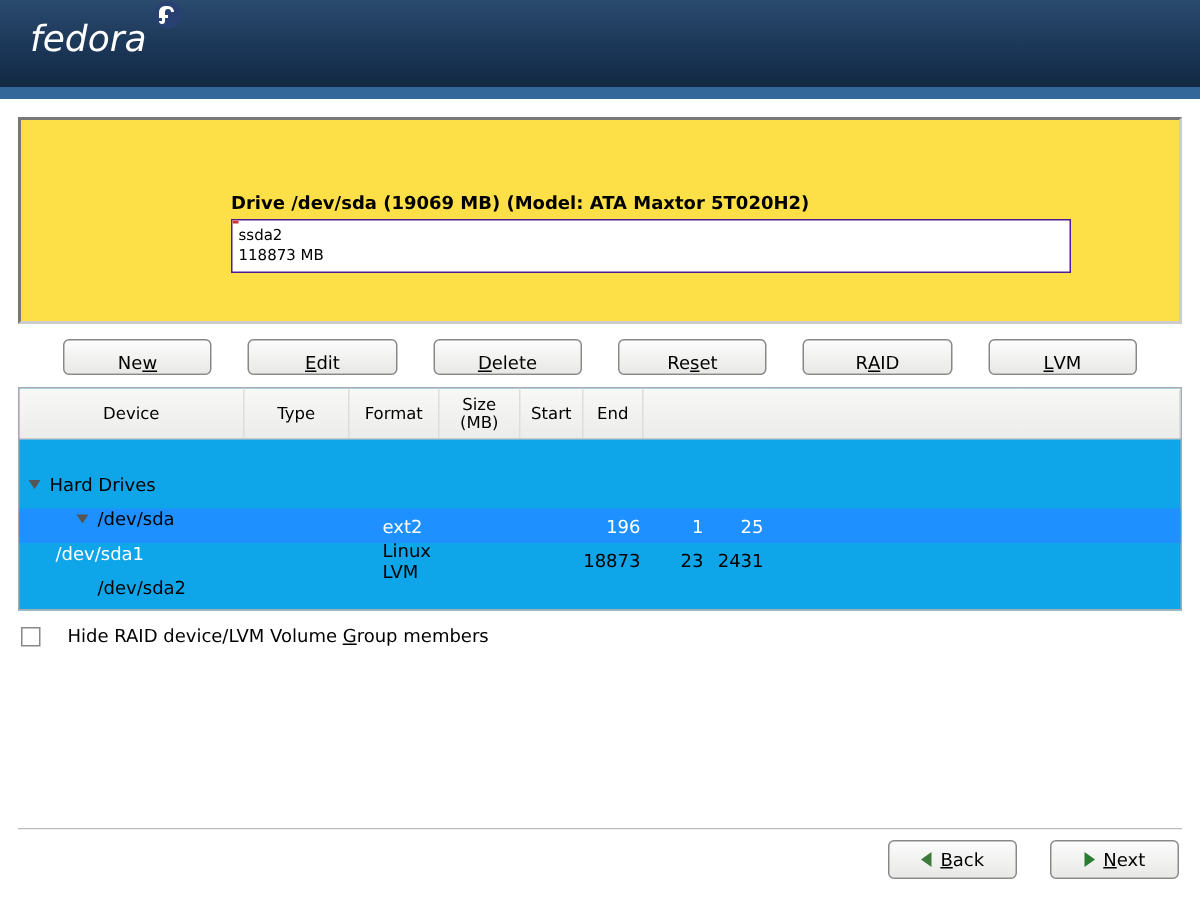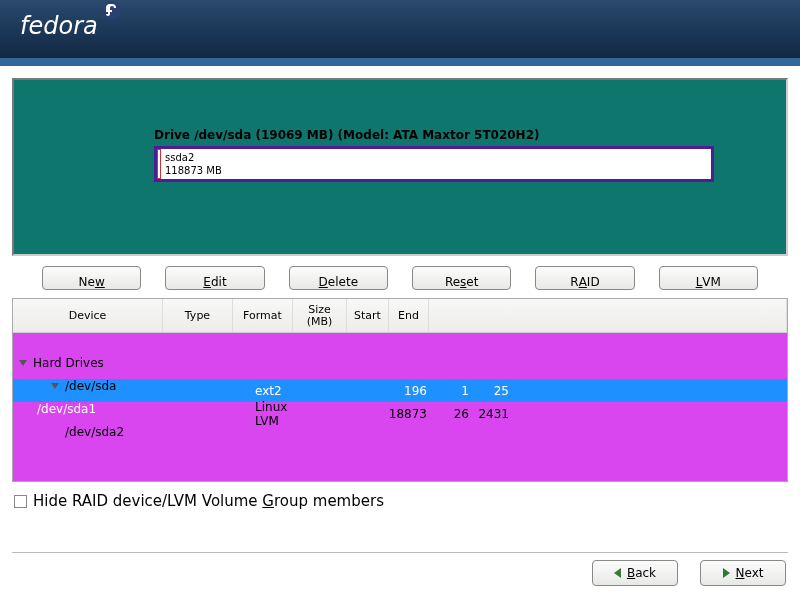--- a/index.html
+++ b/index.html
@@ -2,47 +2,47 @@
 <html><head>
 <meta charset="utf-8">
 <style>
 * { box-sizing: border-box; margin: 0; padding: 0; font-family: "DejaVu Sans", "Liberation Sans", sans-serif; }
 html, body { width: 800px; height: 600px; overflow: hidden; background: #fff; }
 .header { height: 58px; background: linear-gradient(180deg, #2a4a6e 0%, #1a3555 60%, #122842 100%); position: relative; }
 .logo { position: absolute; left: 20px; top: 12px; color: #fff; font-size: 24px; font-style: italic; font-weight: 300; }
 .logo-icon { position: absolute; left: 102px; top: 0; width: 20px; height: 20px; }
 .banner { height: 8px; background: #336699; }
 .content { padding: 12px; }
-.drive-panel { border: 2px inset #ccc; height: 178px; padding: 48px 72px 20px 140px; background: #0f766e; }
+.drive-panel { border: 2px inset #ccc; height: 138px; padding: 48px 72px 20px 140px; background: #fde047; }
 .drive-title { font-size: 12px; font-weight: bold; margin-bottom: 4px; }
-.drive-bar { border: 3px solid #4c1d95; height: 36px; background: #fff; display: flex; }
+.drive-bar { border: 1px solid #4c1d95; height: 36px; background: #fff; display: flex; flex-direction: column; }
 .drive-seg1 { width: 4px; background: #ffffff; border: 1px solid #cc3333; }
 .drive-seg2 { flex: 1; padding: 2px 4px; font-size: 10px; line-height: 13px; }
 .btn-row { display: flex; gap: 24px; margin: 10px 30px 8px 30px; }
 .btn { flex: 1; height: 24px; border: 1px solid #888; border-radius: 4px; background: linear-gradient(#fcfcfc,#e8e8e6); font-size: 12px; display: flex; align-items: flex-end; justify-content: center; cursor: pointer; }
 .btn u { text-decoration: underline; }
-.table-container { border: 1px solid #aaa; height: 184px; background: #d946ef; }
+.table-container { border: 1px solid #aaa; height: 149px; background: #0ea5e9; }
 .thead { display: flex; background: linear-gradient(#f8f8f7,#ececea); border-bottom: 1px solid #ccc; height: 34px; }
 .th { font-size: 11px; padding: 4px 6px; border-right: 1px solid #ddd; display: flex; align-items: center; justify-content: center; text-align: center; line-height: 12px; }
 .c-dev { width: 150px; justify-content: center; }
 .c-mp { width: 86px; }
 .c-type { width: 70px; }
 .c-fmt { width: 60px; }
 .c-size { width: 54px; }
 .c-start { width: 42px; }
 .c-end { width: 40px; }
 .c-rest { flex: 1; }
 .row { display: flex; height: 23px; font-size: 12px; align-items: center; }
 .row .cell { padding: 0 6px; }
 .row .c-dev { justify-content: flex-start; display: flex; align-items: center; margin-top: 36px; }
 .tri { display: inline-block; width: 0; height: 0; border-left: 4px solid transparent; border-right: 4px solid transparent; border-top: 6px solid #555; margin-right: 6px; }
 .indent1 { padding-left: 16px; text-align: center; }
 .selected { background: #1e90ff; color: #fff; }
 .c-num { text-align: left; justify-content: flex-end; display: flex; }
-.check-row { margin: 10px 2px; font-size: 15px; display: flex; align-items: center; gap: 6px; }
+.check-row { margin: 10px 2px; font-size: 12px; display: flex; align-items: center; gap: 18px; }
 .checkbox { width: 13px; height: 13px; border: 1px solid #888; background: #fff; }
 .footer-sep { border-top: 1px solid #bbb; border-bottom: 1px solid #fff; margin: 2px 12px; position: absolute; left:0; right:0; bottom: 44px; }
 .nav { position: absolute; right: 14px; bottom: 14px; display: flex; gap: 22px; }
 .navbtn { width: 86px; height: 26px; border: 1px solid #888; border-radius: 4px; background: linear-gradient(#fcfcfc,#e8e8e6); font-size: 12px; display: flex; align-items: center; justify-content: center; gap: 6px; cursor: pointer; }
 .arrow-r { width: 0; height: 0; border-top: 5px solid transparent; border-bottom: 5px solid transparent; border-left: 7px solid #2a7c33; }
 </style>
 </head>
 <body>
 
 <div class="header">
@@ -107,21 +107,21 @@
       <div class="cell c-size c-num" style="width:54px">196</div>
       <div class="cell c-start c-num" style="width:42px">1</div>
       <div class="cell c-end c-num" style="width:40px">25</div>
     </div>
     <div class="row">
       <div class="cell c-dev" style="width:150px;padding-left:52px">/dev/sda2</div>
       <div class="cell c-mp" style="width:86px"></div>
       <div class="cell c-type" style="width:70px">Linux LVM</div>
       <div class="cell c-fmt" style="width:60px"></div>
       <div class="cell c-size c-num" style="width:54px">18873</div>
-      <div class="cell c-start c-num" style="width:42px">26</div>
+      <div class="cell c-start c-num" style="width:42px">23</div>
       <div class="cell c-end c-num" style="width:40px">2431</div>
     </div>
   </div>
 
   <div class="check-row">
     <div class="checkbox"></div>
     <span>Hide RAID device/LVM Volume <u>G</u>roup members</span>
   </div>
 
 </div>

